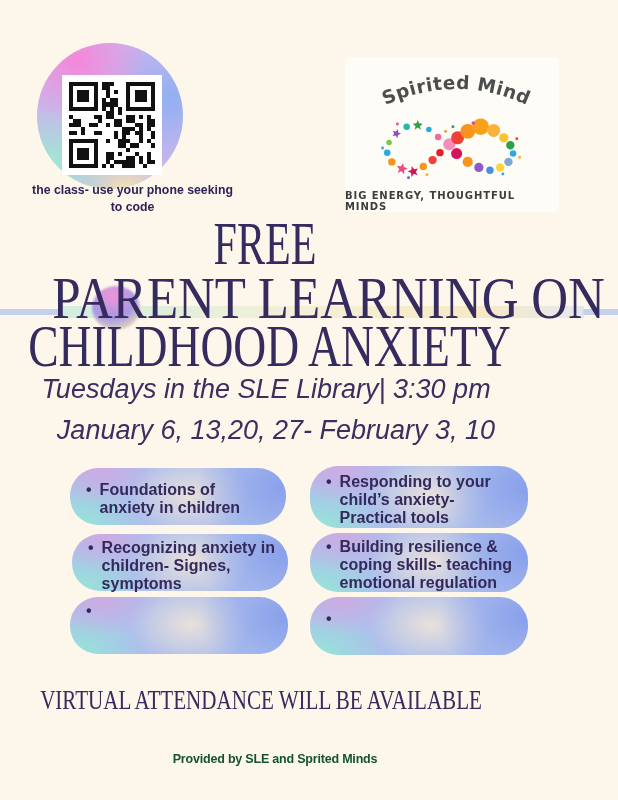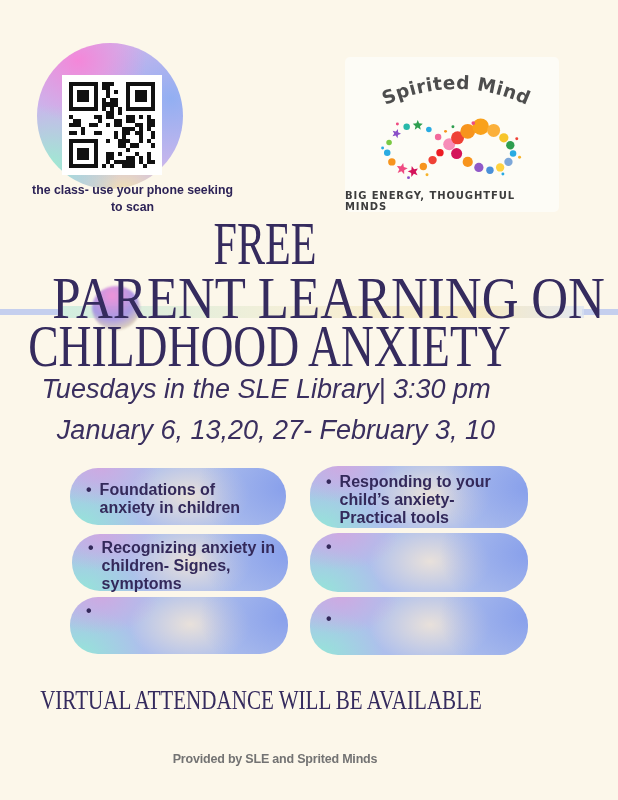--- a/index.html
+++ b/index.html
@@ -85,21 +85,21 @@
   .p-r2{left:310px;top:533px;width:218px;height:59px;padding-top:5px;}
   .p-r3{left:310px;top:597px;width:218px;height:58px;padding-top:13px;}
   
   .virtual{
     position:absolute;top:685px;left:0;width:618px;text-align:center;z-index:3;white-space:nowrap;
     font-family:"Liberation Serif",serif;font-size:27px;color:#352b5e;
     transform:translateX(-48px) scaleX(.78);
   }
   .provided{
     position:absolute;top:752px;left:0;width:550px;text-align:center;
-    font-size:12.5px;font-weight:bold;color:#737373;letter-spacing:-.2px;
+    font-size:12.5px;font-weight:bold;color:#14532d;letter-spacing:-.2px;
   }
 </style>
 </head>
 <body>
 
 <div class="page">
 
   <div class="qr-circle"></div>
   <div class="qr-box">
     <svg id="qr-svg" viewBox="0 0 21 21" width="86" height="86" shape-rendering="crispEdges">
@@ -219,21 +219,21 @@
         <rect x="14" y="0" width="7" height="7" fill="#111"></rect>
         <rect x="15" y="1" width="5" height="5" fill="#fff"></rect>
         <rect x="16" y="2" width="3" height="3" fill="#111"></rect>
         <rect x="0" y="14" width="7" height="7" fill="#111"></rect>
         <rect x="1" y="15" width="5" height="5" fill="#fff"></rect>
         <rect x="2" y="16" width="3" height="3" fill="#111"></rect>
       </svg>
   </div>
   <div class="qr-caption">
     <div>the class- use your phone seeking</div>
-    <div>to scan</div>
+    <div>to code</div>
   </div>
 
   <div class="logo-card">
     <svg class="logo-arc" width="200" height="50" viewBox="0 0 200 50">
       <defs>
           <path id="arc" d="M 22,46 Q 100,8 178,42" fill="none"></path>
         </defs>
       <text font-family="DejaVu Sans, sans-serif" font-size="20" font-weight="bold" fill="#4d4d4d" letter-spacing="0.5">
         <textPath href="#arc" startOffset="4%">Spirited Minds</textPath>
       </text>
@@ -307,20 +307,21 @@
   </div>
   <div class="pill p-l3">
     <span class="dot">•</span>
   </div>
   <div class="pill p-r1">
     <span class="dot">•</span>
     <span class="txt">Responding to your child’s anxiety- Practical tools</span>
   </div>
   <div class="pill p-r2">
     <span class="dot">•</span>
+    <span class="txt">Building resilience &amp; coping skills- teaching emotional regulation</span>
   </div>
   <div class="pill p-r3">
     <span class="dot">•</span>
   </div>
 
   <div class="virtual">VIRTUAL ATTENDANCE WILL BE AVAILABLE</div>
   <div class="provided">Provided by SLE and Sprited Minds</div>
 
 </div>
 

